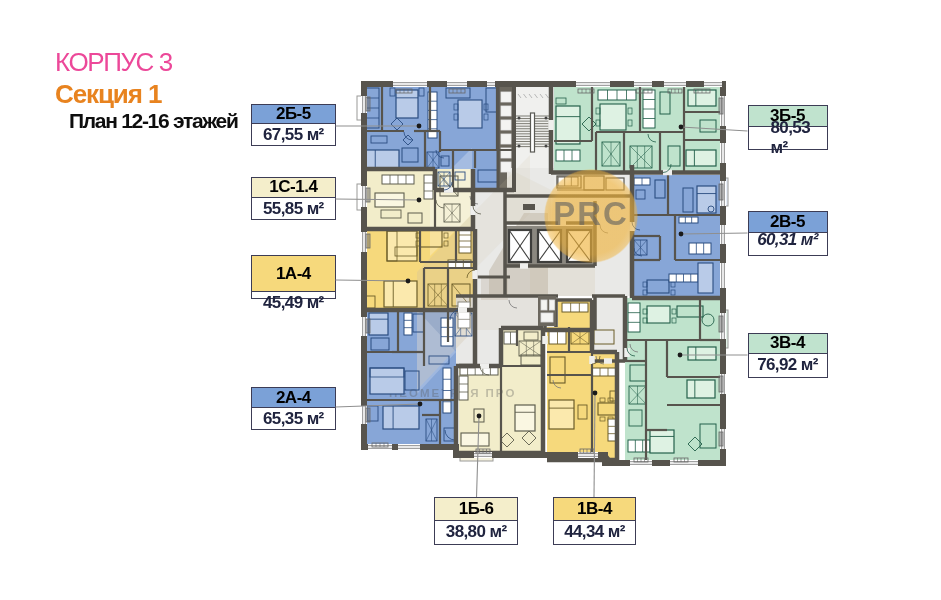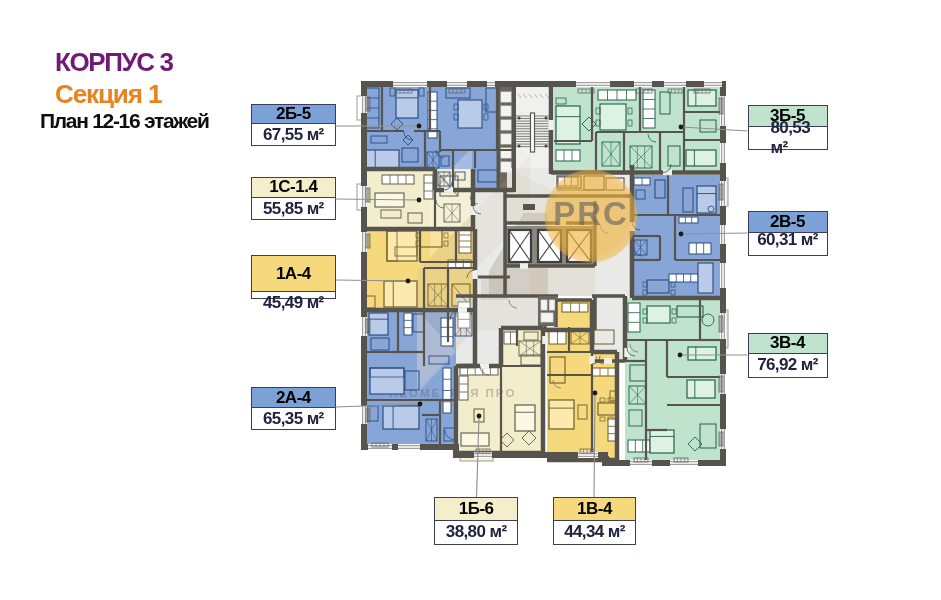--- a/index.html
+++ b/index.html
@@ -1,20 +1,20 @@
 <!DOCTYPE html>
 <html><head>
 <meta charset="utf-8">
 <style>
   html,body{margin:0;padding:0;}
   body{width:941px;height:600px;background:#ffffff;position:relative;overflow:hidden;
        font-family:"Liberation Sans", sans-serif;}
-  .t1{position:absolute;left:55px;top:47px;font-size:26px;font-weight:bold;color:#701a75;letter-spacing:-1.4px;}
+  .t1{position:absolute;left:55px;top:47px;font-size:26px;font-weight:normal;color:#ec4899;letter-spacing:-1.4px;}
   .t2{position:absolute;left:55px;top:79px;font-size:26px;font-weight:bold;color:#e8831f;letter-spacing:-1.1px;}
-  .t3{position:absolute;left:40px;top:109px;font-size:21px;font-weight:bold;color:#0e0e0e;letter-spacing:-1.3px;}
+  .t3{position:absolute;left:69px;top:109px;font-size:21px;font-weight:bold;color:#0e0e0e;letter-spacing:-1.3px;}
   .lbl{position:absolute;border:1.6px solid #3c3c55;box-sizing:border-box;background:#fff;}
   .lbl .hd{box-sizing:border-box;border-bottom:1.6px solid #3c3c55;display:flex;align-items:center;justify-content:center;
            font-weight:bold;font-size:17px;color:#000000;letter-spacing:-0.5px;}
   .lbl .ar{display:flex;align-items:center;justify-content:center;font-weight:bold;font-size:17px;color:#20243f;letter-spacing:-0.6px;}
   svg{position:absolute;left:0;top:0;}
 </style>
 </head>
 <body>
 <div class="t1">КОРПУС 3</div>
 <div class="t2">Секция 1</div>
@@ -36,21 +36,21 @@
   <div class="hd" style="height:20.5px;background:#7ba1d7;">2А-4</div>
   <div class="ar" style="height:21px;">65,35 м²</div>
 </div>
 
 <div class="lbl" style="left:747.5px;top:105px;width:80px;height:45px;">
   <div class="hd" style="height:20.5px;background:#c0e3ce;">3Б-5</div>
   <div class="ar" style="height:22px;padding-left:22px;">80,53 м²</div>
 </div>
 <div class="lbl" style="left:747.5px;top:211px;width:80px;height:45px;">
   <div class="hd" style="height:20.5px;background:#7ba1d7;">2В-5</div>
-  <div class="ar" style="height:14px;">60,31 м²</div>
+  <div class="ar" style="height:14px;font-style:italic;">60,31 м²</div>
 </div>
 <div class="lbl" style="left:747.5px;top:332.5px;width:80px;height:45px;">
   <div class="hd" style="height:20.5px;background:#c0e3ce;">3В-4</div>
   <div class="ar" style="height:22px;">76,92 м²</div>
 </div>
 
 <div class="lbl" style="left:434.4px;top:497px;width:83.5px;height:48px;">
   <div class="hd" style="height:23px;background:#f4eecb;">1Б-6</div>
   <div class="ar" style="height:22px;">38,80 м²</div>
 </div>

